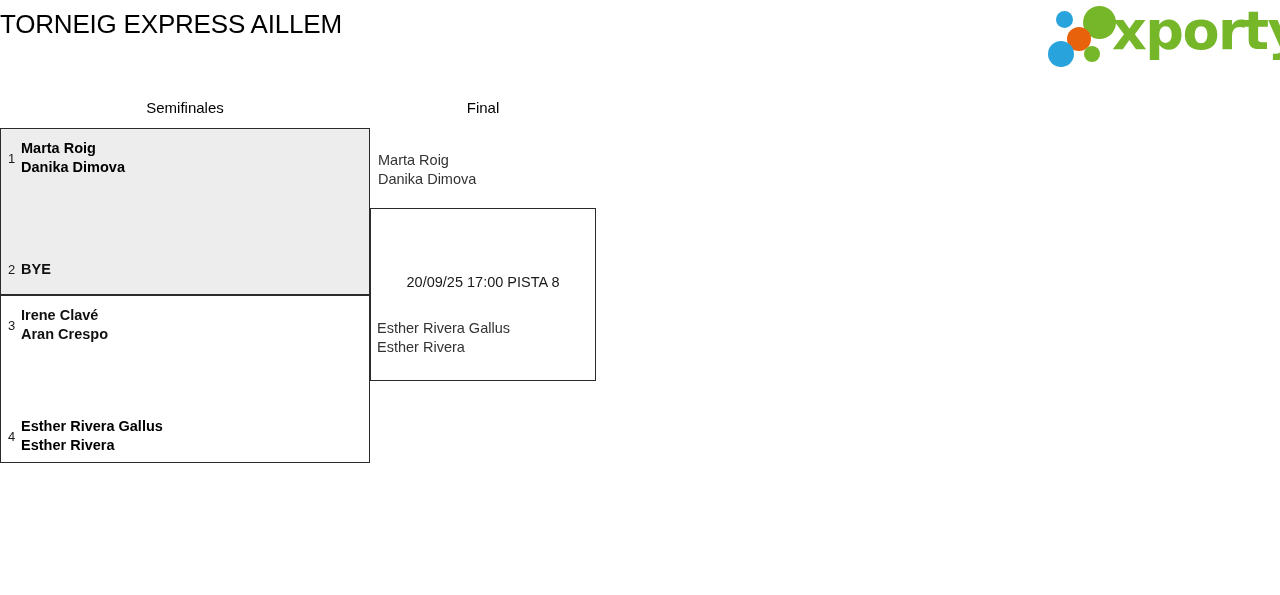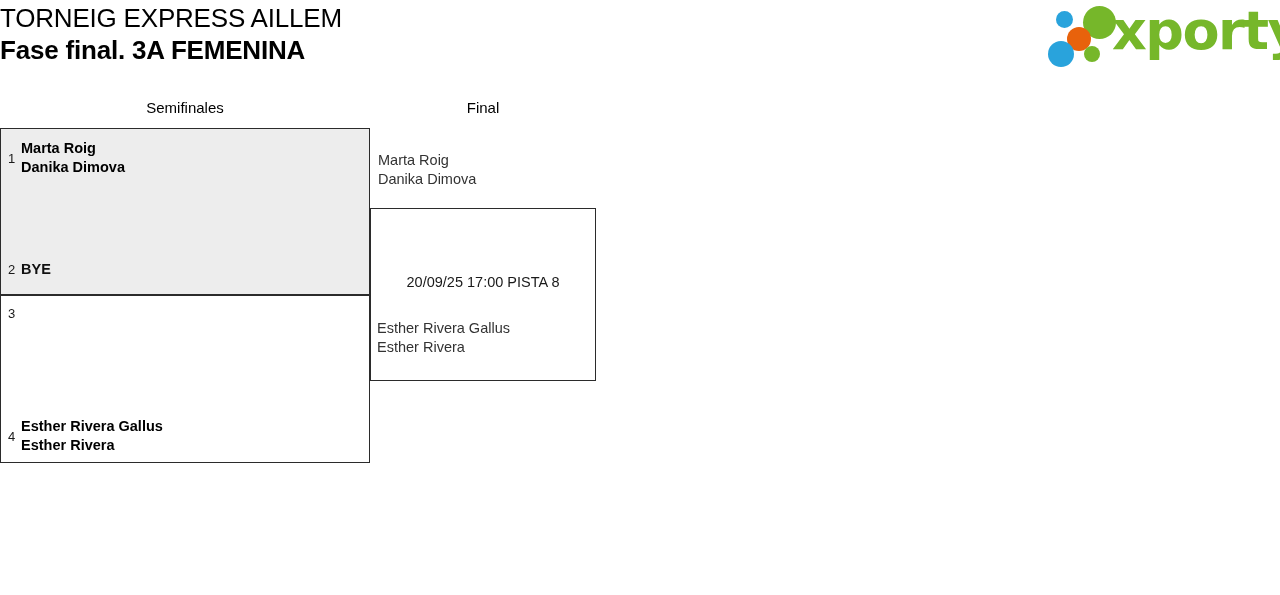--- a/index.html
+++ b/index.html
@@ -20,21 +20,21 @@
   .page-header {
     position: absolute;
     left: 0;
     top: 0;
     width: 1280px;
     height: 88px;
   }
   .title-block {
     position: absolute;
     left: 0;
-    top: 2px;
+    top: 8px;
   }
   .title-line {
     font-size: 26px;
     line-height: 32px;
     font-weight: 400;
     letter-spacing: -0.2px;
     color: #000000;
     white-space: nowrap;
   }
   .title-line.sub {
@@ -196,21 +196,20 @@
     margin-top: 28px;
   }
 </style>
 </head>
 <body>
 
 <div class="page-header">
 
   <div class="title-block">
     <div class="title-line">TORNEIG EXPRESS AILLEM</div>
-    <div class="title-line sub">Fase final. 3A FEMENINA</div>
   </div>
 
   <div class="logo">
     <div class="logo-dots">
       <span class="dot dot-blue-sm"></span>
       <span class="dot dot-green-lg"></span>
       <span class="dot dot-orange"></span>
       <span class="dot dot-blue-lg"></span>
       <span class="dot dot-green-sm"></span>
     </div>
@@ -236,20 +235,24 @@
       <span class="seed">2</span>
       <span class="names plain">
         <span>BYE</span>
       </span>
     </div>
   </div>
 
   <div class="match-box match-semi-2">
     <div class="entry entry-s2-top">
       <span class="seed">3</span>
+      <span class="names plain">
+        <span>Irene Clavé</span>
+        <span>Aran Crespo</span>
+      </span>
     </div>
     <div class="entry entry-s2-bottom">
       <span class="seed">4</span>
       <span class="names winner">
         <span>Esther Rivera Gallus</span>
         <span>Esther Rivera</span>
       </span>
     </div>
   </div>
 

